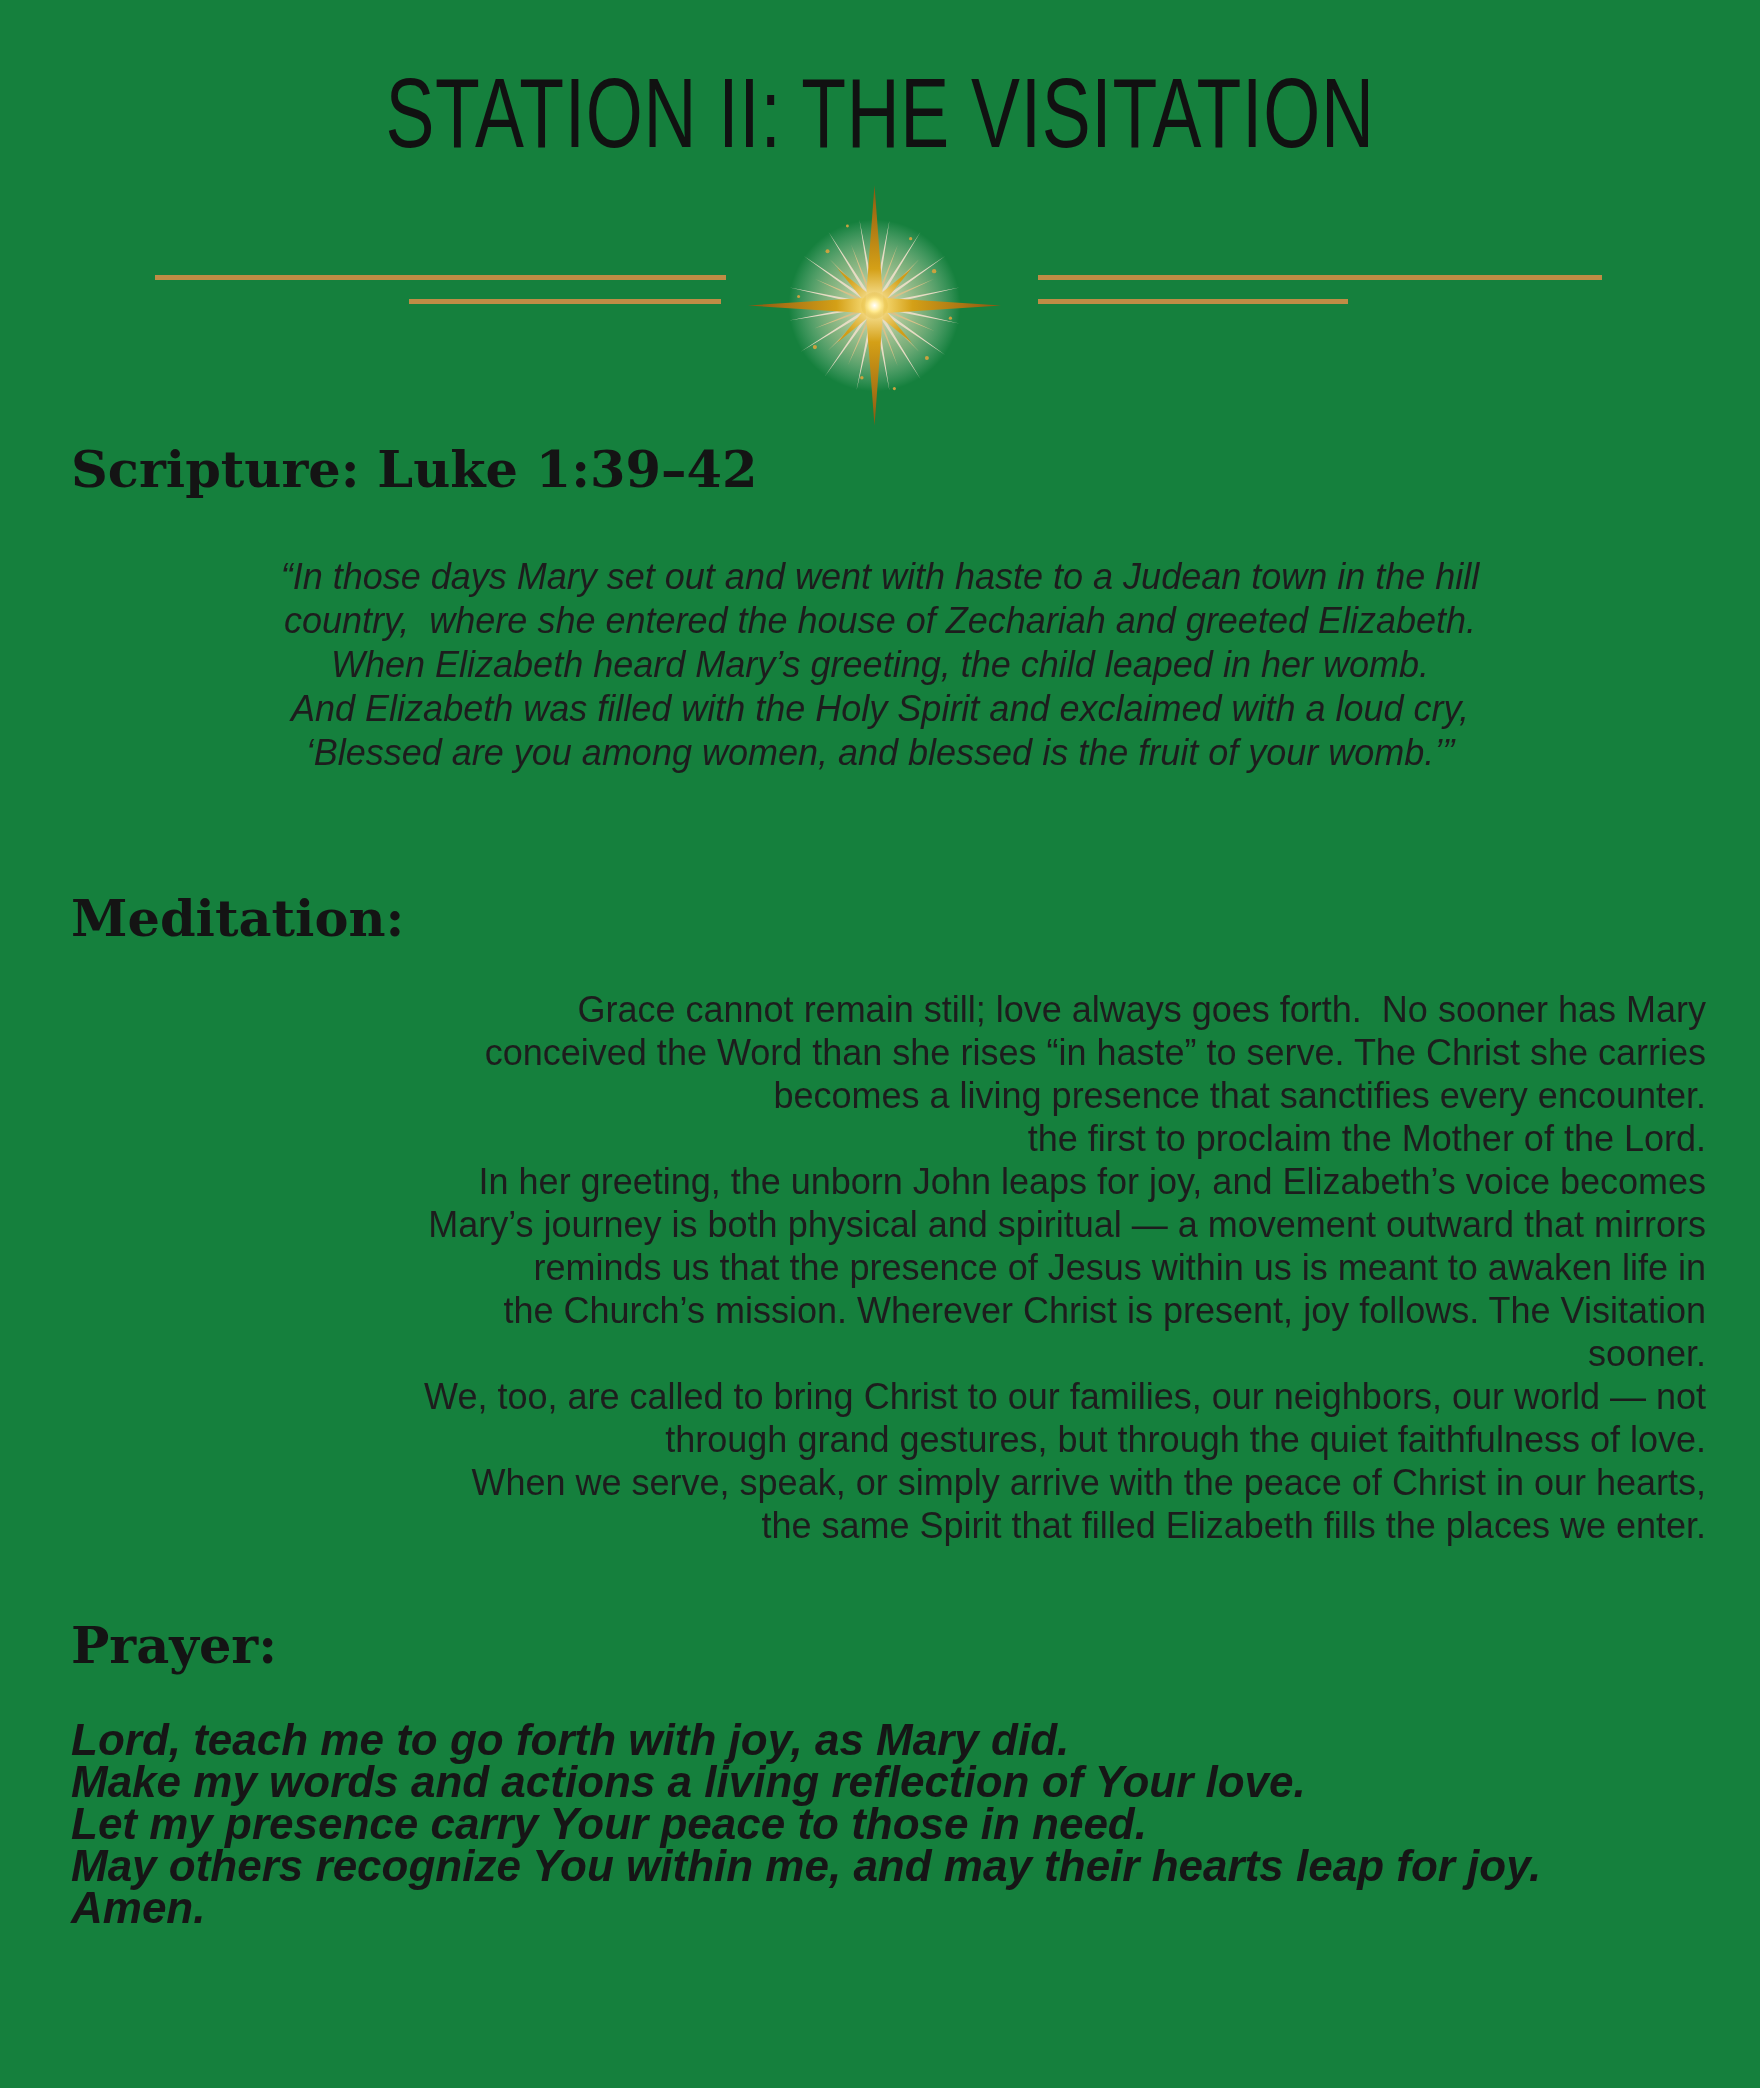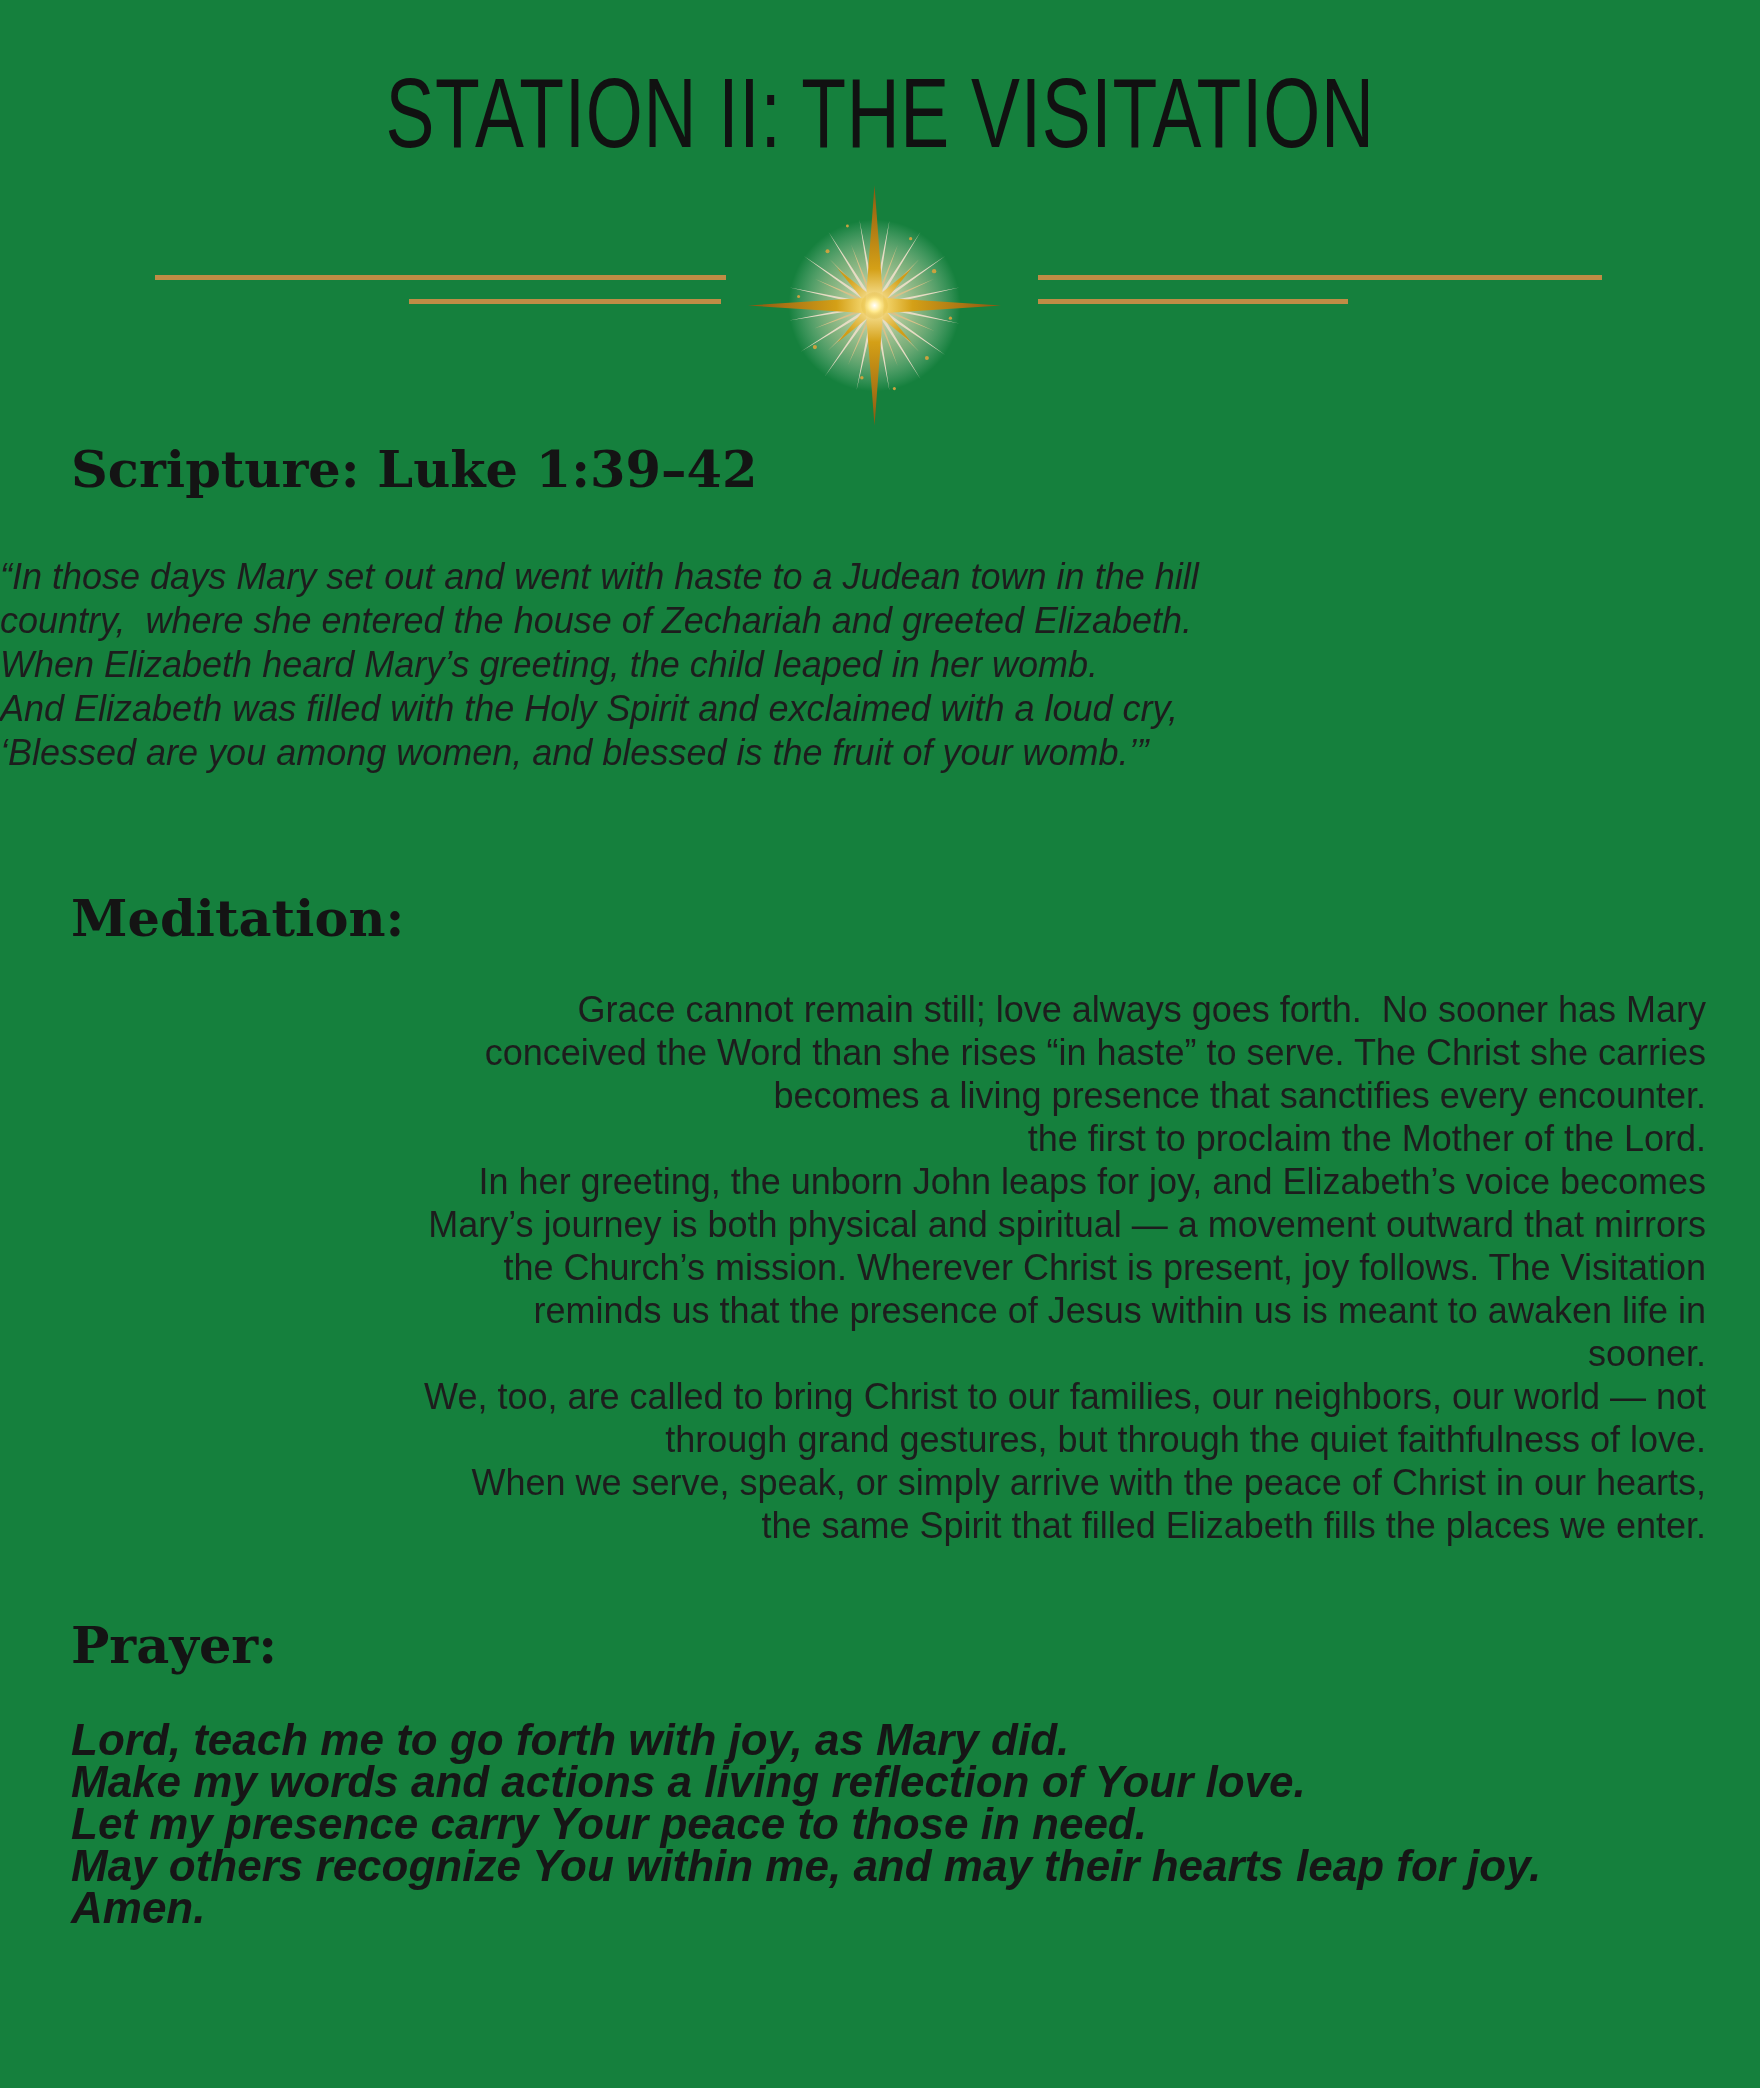--- a/index.html
+++ b/index.html
@@ -45,20 +45,21 @@
     color:#141414;
     letter-spacing:0px;
     white-space:nowrap;
   }
   .h-scripture{top:441px;}
   .h-meditation{top:890px;}
   .h-prayer{top:1617px;}
   .quote{
     position:absolute;
     top:555px;left:0;right:0;
+    text-align:center;
     font-style:italic;
     font-size:36px;
     line-height:44px;
     color:#1d1d1d;
   }
   .quote .line{white-space:pre-wrap;}
   .meditation-body{
     position:absolute;
     top:988px;left:71px;right:54px;
     font-size:36px;
@@ -192,22 +193,22 @@
 
   <h2 class="heading h-meditation">Meditation:</h2>
 
   <div class="meditation-body">
     <div class="line">Grace cannot remain still; love always goes forth.  No sooner has Mary</div>
     <div class="line">conceived the Word than she rises “in haste” to serve. The Christ she carries</div>
     <div class="line">becomes a living presence that sanctifies every encounter.</div>
     <div class="line">the first to proclaim the Mother of the Lord.</div>
     <div class="line">In her greeting, the unborn John leaps for joy, and Elizabeth’s voice becomes</div>
     <div class="line">Mary’s journey is both physical and spiritual — a movement outward that mirrors</div>
+    <div class="line">reminds us that the presence of Jesus within us is meant to awaken life in</div>
     <div class="line">the Church’s mission. Wherever Christ is present, joy follows. The Visitation</div>
-    <div class="line">reminds us that the presence of Jesus within us is meant to awaken life in</div>
     <div class="line">sooner.</div>
     <div class="line">We, too, are called to bring Christ to our families, our neighbors, our world — not</div>
     <div class="line">through grand gestures, but through the quiet faithfulness of love.</div>
     <div class="line">When we serve, speak, or simply arrive with the peace of Christ in our hearts,</div>
     <div class="line">the same Spirit that filled Elizabeth fills the places we enter.</div>
   </div>
 
   <h2 class="heading h-prayer">Prayer:</h2>
 
   <div class="prayer-body">

